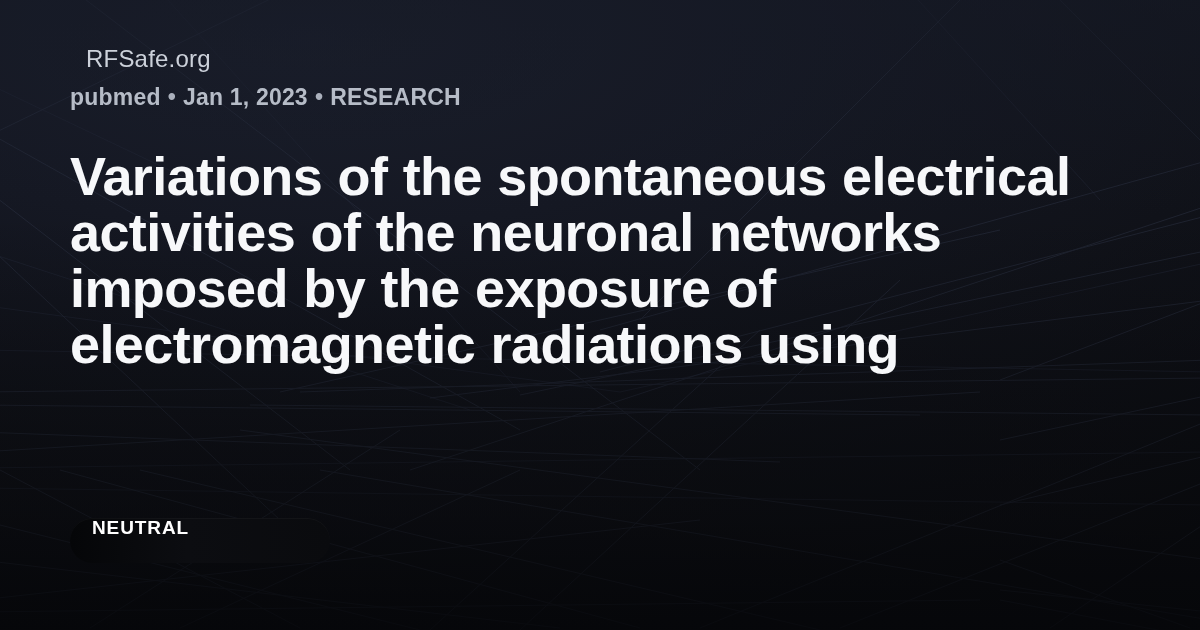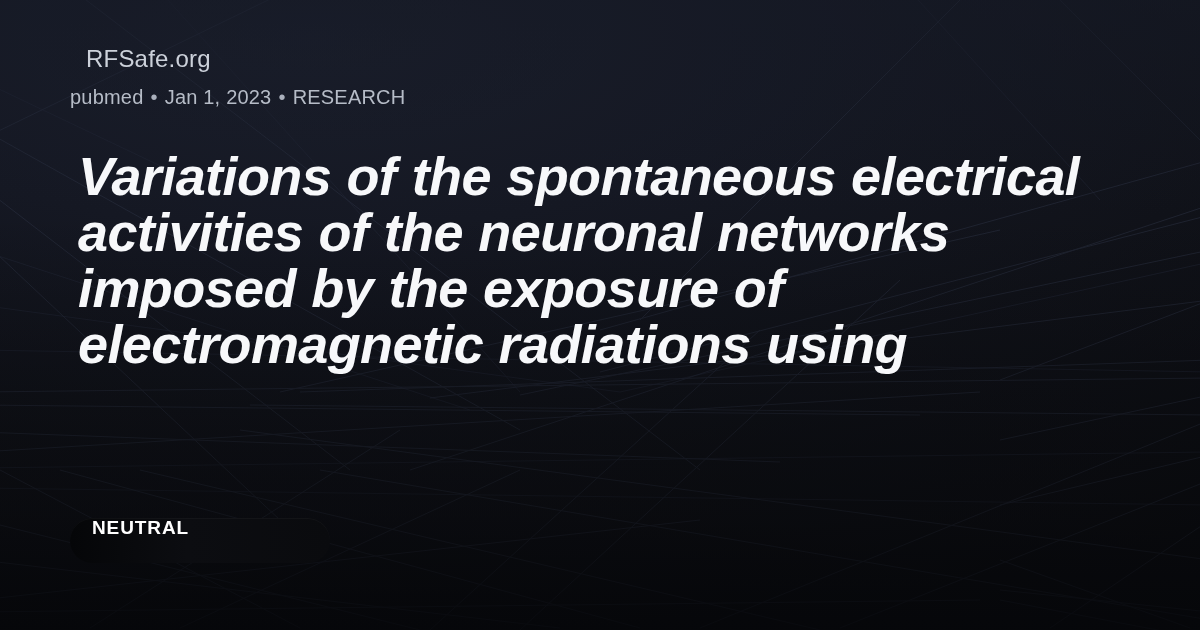--- a/index.html
+++ b/index.html
@@ -59,41 +59,40 @@
     letter-spacing:0.2px;
     color:#ccd1da;
     white-space:nowrap;
     margin-left:16px;
   }
 
   .meta {
     position:absolute;
     left:0;
     top:84px;
-    font-size:20px;
+    font-size:23px;
     line-height:26px;
-    font-weight:400;
+    font-weight:700;
     letter-spacing:0.2px;
     color:#b6bcc7;
     white-space:nowrap;
   }
   .meta .sep { padding:0 7px; color:#aab0bc; }
 
   .headline {
     position:absolute;
-    left:8px;
+    left:0;
     top:148px;
     width:1055px;
     font-size:54px;
     line-height:56px;
     font-weight:700;
     letter-spacing:-0.6px;
     color:#f7f8fa;
     word-spacing:1px;
-    font-style:italic;
   }
 
   .badge-row {
     position:absolute;
     left:0;
     top:518px;
     display:flex;
     align-items:center;
   }
 

